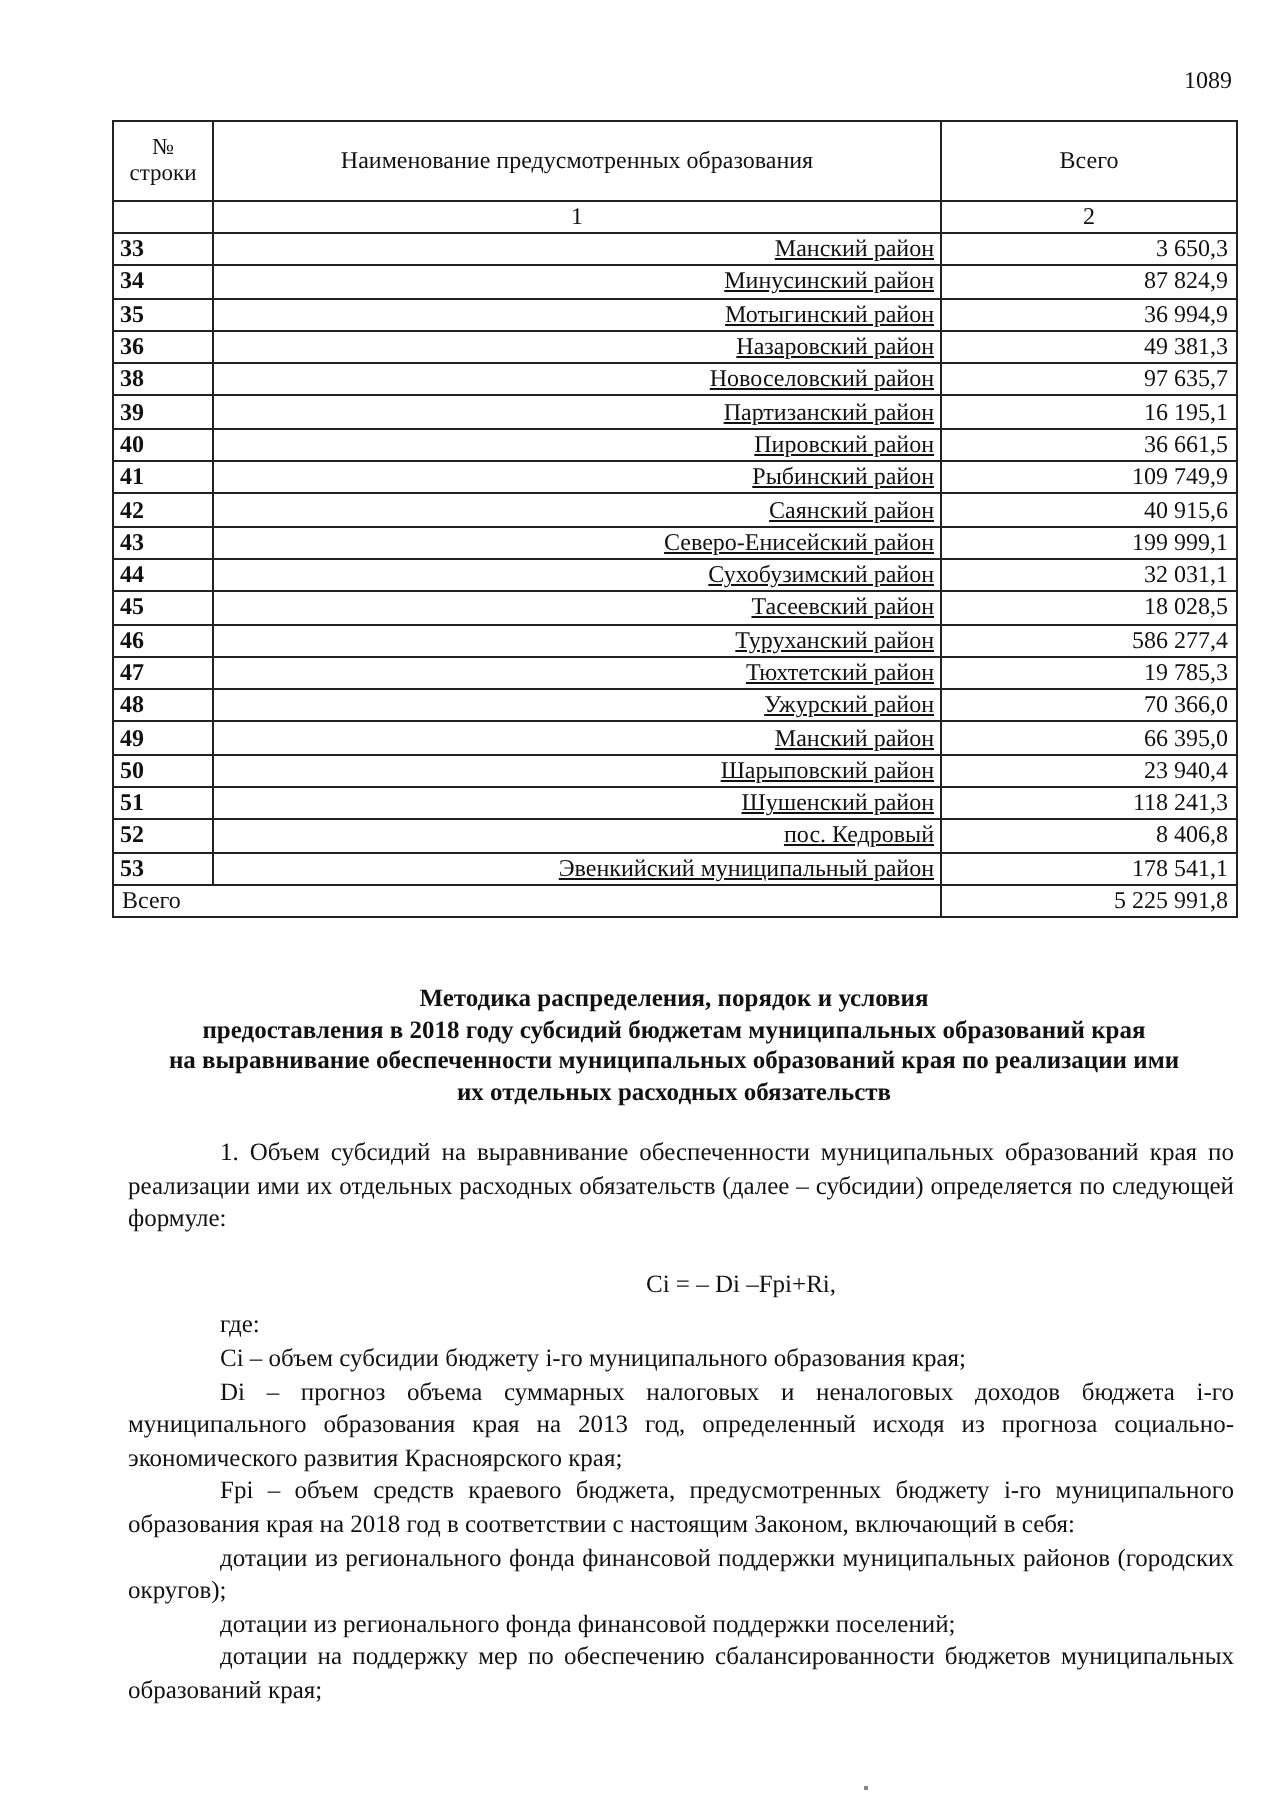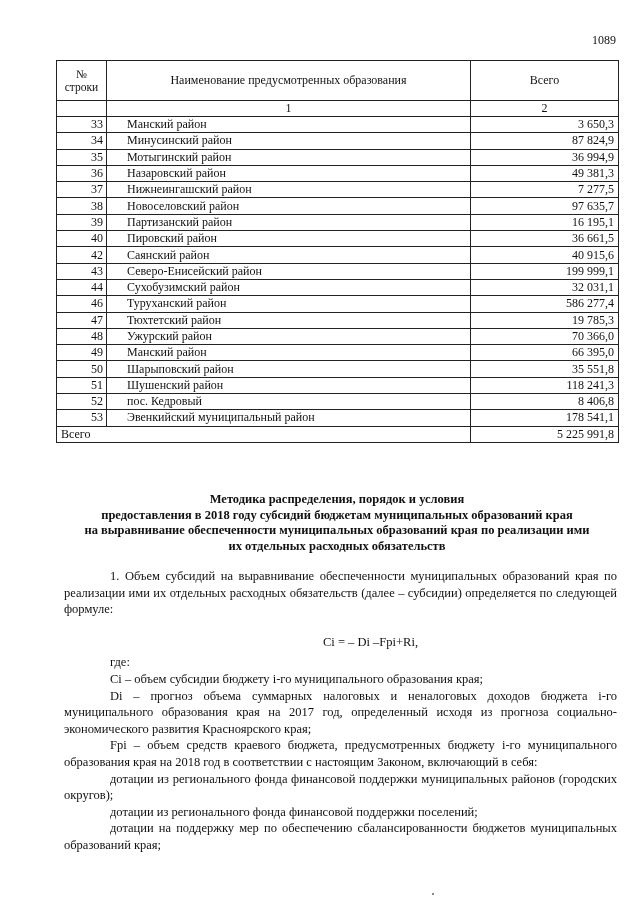--- a/index.html
+++ b/index.html
@@ -25,22 +25,22 @@
     line-height: 15px;
     font-weight: normal;
   }
   table.budget col.c-num { width: 50px; }
   table.budget col.c-name { width: 364px; }
   table.budget col.c-sum { width: 148px; }
   .hdr-row th { height: 39px; text-align: center; vertical-align: middle; }
   .hdr-row th.num-h { line-height: 13px; font-size: 11.5px; }
   .idx-row td { height: 15px; text-align: center; }
   .data-row td { height: 15.3px; }
-  .data-row td.num { text-align: right; }
-  .data-row td.name { text-align: left; padding-left: 20px; }
+  .data-row td.num { text-align: left; font-weight: bold; }
+  .data-row td.name { text-align: right; padding-left: 5px; text-decoration: underline; }
   .data-row td.sum { text-align: right; padding-right: 4px; }
   .total-row td { height: 15px; margin-top: 45px; }
   .total-row td.label { text-align: left; padding-left: 4px; }
   .total-row td.sum { text-align: right; padding-right: 4px; }
 
   .method-title {
     position: absolute; left: 56px; top: 492px; width: 562px;
     text-align: center; font-weight: bold; font-size: 12.5px;
     line-height: 15.5px;
   }
@@ -102,55 +102,60 @@
         <td class="num">35</td>
         <td class="name">Мотыгинский район</td>
         <td class="sum">36 994,9</td>
       </tr>
     <tr class="data-row">
         <td class="num">36</td>
         <td class="name">Назаровский район</td>
         <td class="sum">49 381,3</td>
       </tr>
     <tr class="data-row">
-        <td class="num">37</td>
-        <td class="name">Нижнеингашский район</td>
-        <td class="sum">7 277,5</td>
-      </tr>
-    <tr class="data-row">
         <td class="num">38</td>
         <td class="name">Новоселовский район</td>
         <td class="sum">97 635,7</td>
       </tr>
     <tr class="data-row">
         <td class="num">39</td>
         <td class="name">Партизанский район</td>
         <td class="sum">16 195,1</td>
       </tr>
     <tr class="data-row">
         <td class="num">40</td>
         <td class="name">Пировский район</td>
         <td class="sum">36 661,5</td>
       </tr>
     <tr class="data-row">
+        <td class="num">41</td>
+        <td class="name">Рыбинский район</td>
+        <td class="sum">109 749,9</td>
+      </tr>
+    <tr class="data-row">
         <td class="num">42</td>
         <td class="name">Саянский район</td>
         <td class="sum">40 915,6</td>
       </tr>
     <tr class="data-row">
         <td class="num">43</td>
         <td class="name">Северо-Енисейский район</td>
         <td class="sum">199 999,1</td>
       </tr>
     <tr class="data-row">
         <td class="num">44</td>
         <td class="name">Сухобузимский район</td>
         <td class="sum">32 031,1</td>
       </tr>
     <tr class="data-row">
+        <td class="num">45</td>
+        <td class="name">Тасеевский район</td>
+        <td class="sum">18 028,5</td>
+      </tr>
+    <tr class="data-row">
         <td class="num">46</td>
         <td class="name">Туруханский район</td>
         <td class="sum">586 277,4</td>
       </tr>
     <tr class="data-row">
         <td class="num">47</td>
         <td class="name">Тюхтетский район</td>
         <td class="sum">19 785,3</td>
       </tr>
     <tr class="data-row">
@@ -159,21 +164,21 @@
         <td class="sum">70 366,0</td>
       </tr>
     <tr class="data-row">
         <td class="num">49</td>
         <td class="name">Манский район</td>
         <td class="sum">66 395,0</td>
       </tr>
     <tr class="data-row">
         <td class="num">50</td>
         <td class="name">Шарыповский район</td>
-        <td class="sum">35 551,8</td>
+        <td class="sum">23 940,4</td>
       </tr>
     <tr class="data-row">
         <td class="num">51</td>
         <td class="name">Шушенский район</td>
         <td class="sum">118 241,3</td>
       </tr>
     <tr class="data-row">
         <td class="num">52</td>
         <td class="name">пос. Кедровый</td>
         <td class="sum">8 406,8</td>
@@ -195,20 +200,20 @@
   <div>предоставления в 2018 году субсидий бюджетам муниципальных образований края</div>
   <div>на выравнивание обеспеченности муниципальных образований края по реализации ими</div>
   <div>их отдельных расходных обязательств</div>
 </div>
 
 <div class="body-text">
   <p class="indent">1. Объем субсидий на выравнивание обеспеченности муниципальных образований края по реализации ими их отдельных расходных обязательств (далее – субсидии) определяется по следующей формуле:</p>
   <p class="formula">Ci = – Di –Fpi+Ri,</p>
   <p class="where">где:</p>
   <p class="indent">Ci – объем субсидии бюджету i-го муниципального образования края;</p>
-  <p class="indent">Di – прогноз объема суммарных налоговых и неналоговых доходов бюджета i-го муниципального образования края на 2017 год, определенный исходя из прогноза социально-экономического развития Красноярского края;</p>
+  <p class="indent">Di – прогноз объема суммарных налоговых и неналоговых доходов бюджета i-го муниципального образования края на 2013 год, определенный исходя из прогноза социально-экономического развития Красноярского края;</p>
   <p class="indent">Fpi – объем средств краевого бюджета, предусмотренных бюджету i-го муниципального образования края на 2018 год в соответствии с настоящим Законом, включающий в себя:</p>
   <p class="indent">дотации из регионального фонда финансовой поддержки муниципальных районов (городских округов);</p>
   <p class="indent">дотации из регионального фонда финансовой поддержки поселений;</p>
   <p class="indent">дотации на поддержку мер по обеспечению сбалансированности бюджетов муниципальных образований края;</p>
 </div>
 
 <div class="speck"></div>
 
 </body></html>

